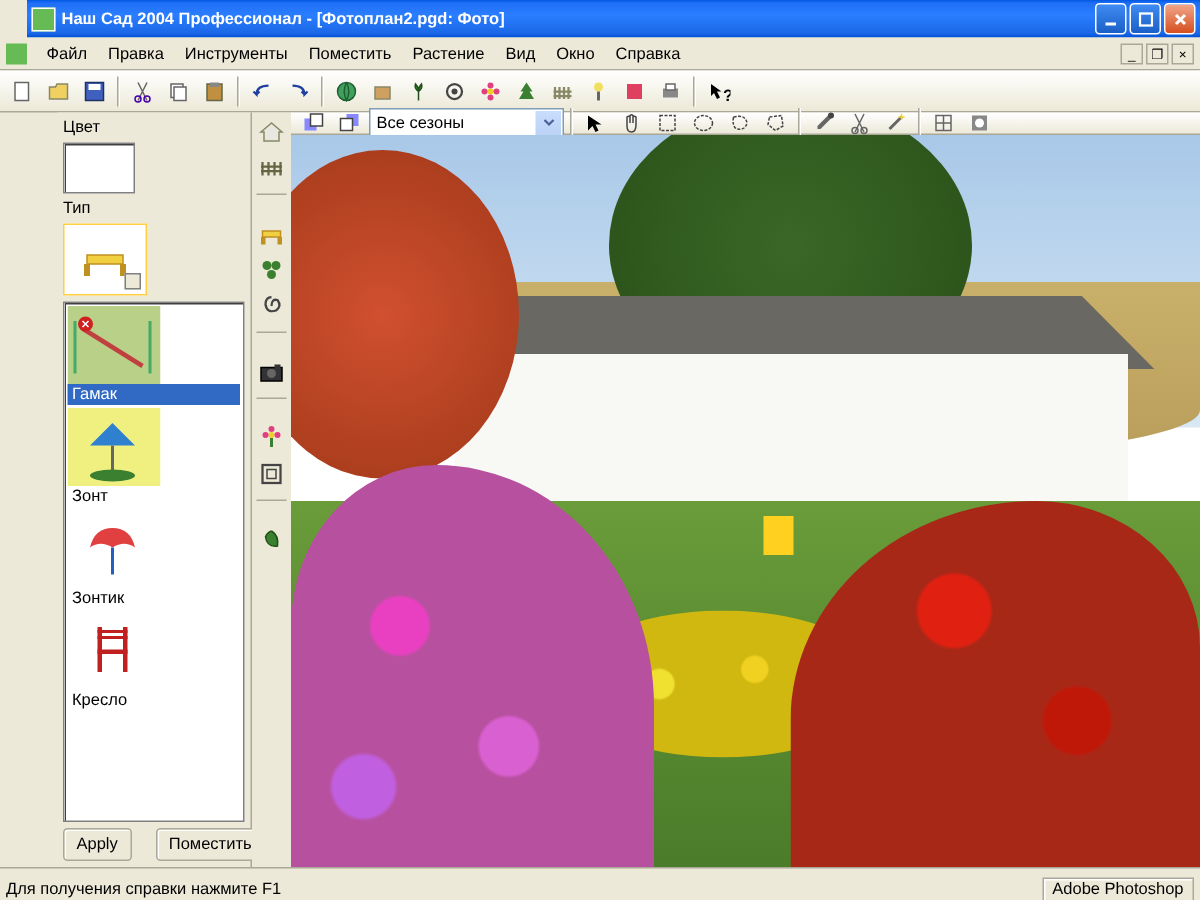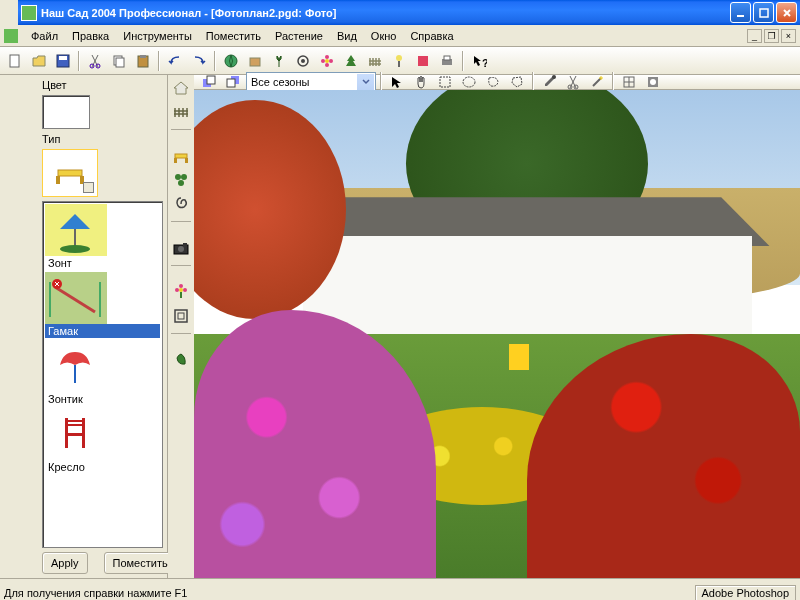--- a/index.html
+++ b/index.html
@@ -233,38 +233,38 @@
     <div class="color-well"></div>
     <div class="field-label">Тип</div>
     <div class="type-box">
       <svg width="40" height="30">
           <rect x="8" y="12" width="24" height="6" fill="#f0d040" stroke="#c09020"></rect>
           <rect x="6" y="18" width="4" height="8" fill="#c09020"></rect>
           <rect x="30" y="18" width="4" height="8" fill="#c09020"></rect>
         </svg>
     </div>
     <div class="catalog">
-      <div class="cat-item">
-        <svg class="cat-thumb">
-            <rect width="62" height="52" fill="#f0f080"></rect>
-            <path d="M30 10 L15 25 L45 25 Z" fill="#3080d0"></path>
-            <rect x="29" y="25" width="2" height="20" fill="#666"></rect>
-            <ellipse cx="30" cy="45" rx="15" ry="4" fill="#3a8030"></ellipse>
-          </svg>
-        <div class="cat-label">Зонт</div>
-      </div>
       <div class="cat-item selected">
         <svg class="cat-thumb">
             <rect width="62" height="52" fill="#b8d088"></rect>
             <path d="M10 15 L50 40" stroke="#c04040" stroke-width="3"></path>
             <path d="M5 10 L5 45 M55 10 L55 45" stroke="#4a6" stroke-width="2"></path>
             <circle cx="12" cy="12" r="5" fill="#d02020"></circle>
             <path d="M10 10 L14 14 M14 10 L10 14" stroke="#fff"></path>
           </svg>
         <div class="cat-label">Гамак</div>
+      </div>
+      <div class="cat-item">
+        <svg class="cat-thumb">
+            <rect width="62" height="52" fill="#f0f080"></rect>
+            <path d="M30 10 L15 25 L45 25 Z" fill="#3080d0"></path>
+            <rect x="29" y="25" width="2" height="20" fill="#666"></rect>
+            <ellipse cx="30" cy="45" rx="15" ry="4" fill="#3a8030"></ellipse>
+          </svg>
+        <div class="cat-label">Зонт</div>
       </div>
       <div class="cat-item">
         <svg class="cat-thumb">
             <rect width="62" height="52" fill="#fff"></rect>
             <path d="M30 12 Q18 12 15 25 Q22 20 30 25 Q38 20 45 25 Q42 12 30 12" fill="#e04040"></path>
             <rect x="29" y="25" width="2" height="18" fill="#2060c0"></rect>
           </svg>
         <div class="cat-label">Зонтик</div>
       </div>
       <div class="cat-item">

